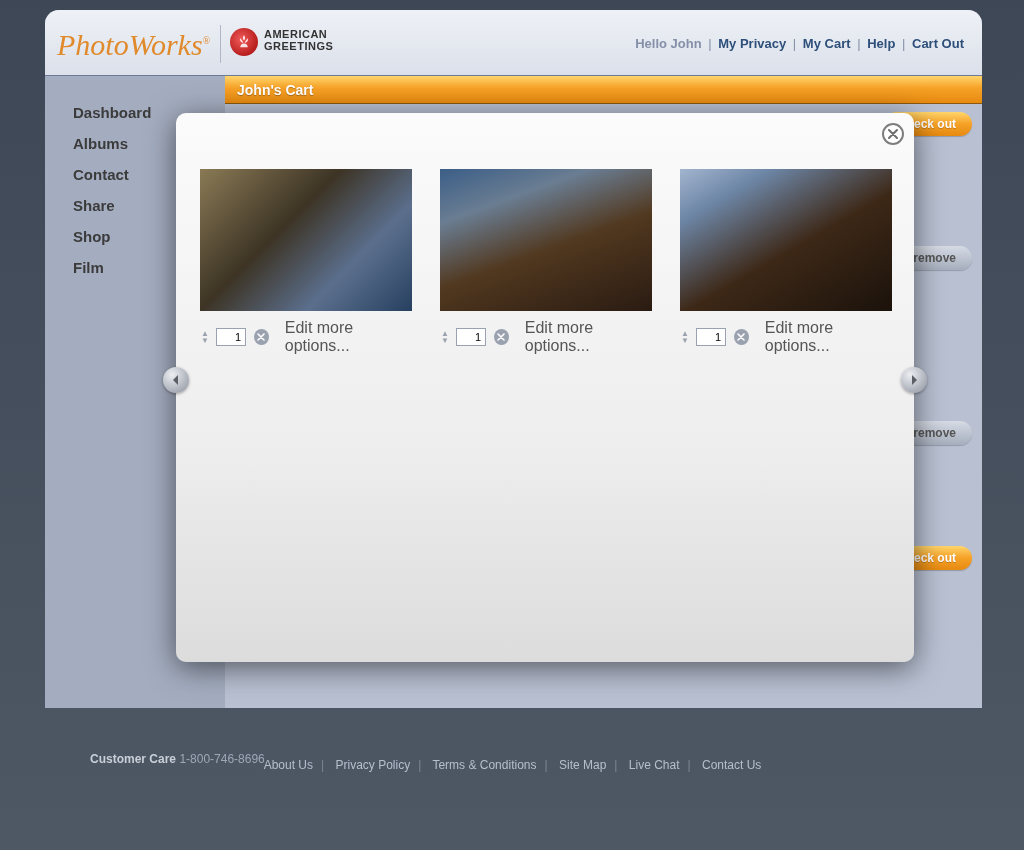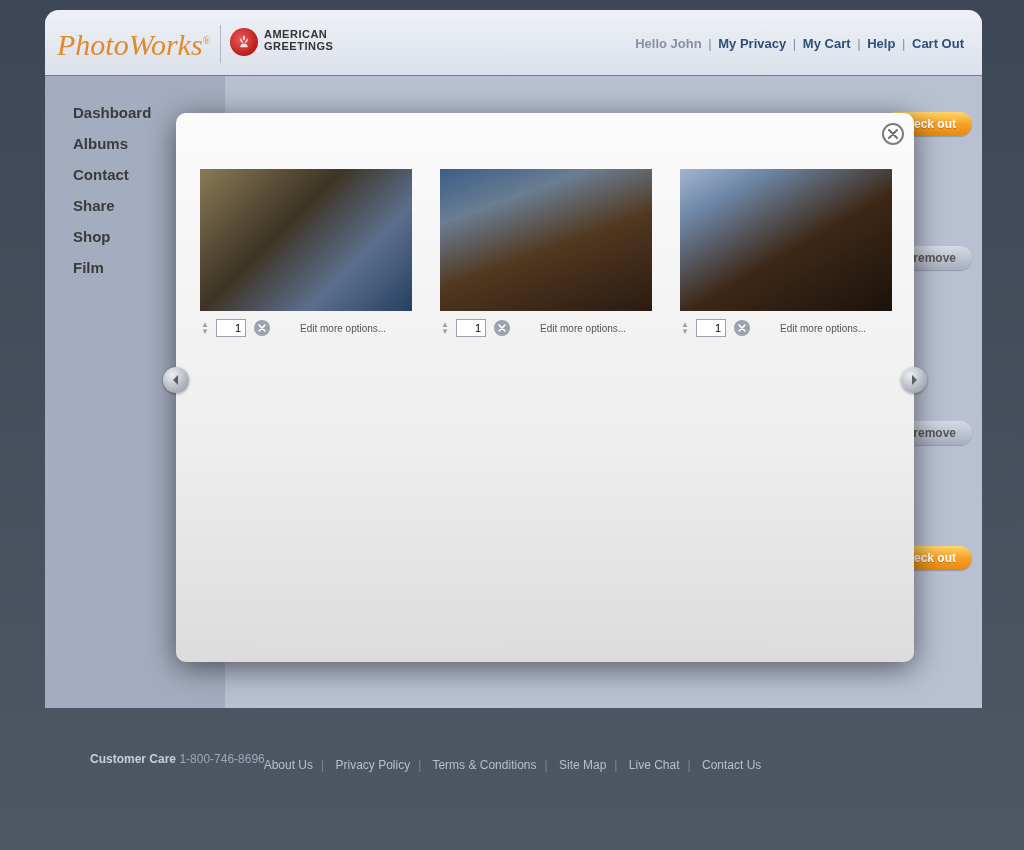--- a/index.html
+++ b/index.html
@@ -213,23 +213,23 @@
   }
   .delete-ic {
     width: 16px; height: 16px; border-radius: 50%;
     background: #9aa1af;
     display: flex; align-items: center; justify-content: center;
     cursor: pointer;
     margin-left: 2px;
   }
   .delete-ic svg { width: 8px; height: 8px; }
   .edit-more {
-    margin-left: 24px;
+    margin-left: 10px;
     color: #555;
-    font-size: 10px;
+    font-size: 16px;
     cursor: pointer;
   }
   .carousel-arrow {
     position: absolute;
     top: 254px;
     width: 26px; height: 26px;
     border-radius: 50%;
     background: radial-gradient(circle at 35% 30%, #eceef2 0%, #a8adb6 70%, #8b8f97 100%);
     box-shadow: 0 1px 3px rgba(0,0,0,0.35);
     display: flex; align-items: center; justify-content: center;
@@ -296,20 +296,23 @@
     <div class="sidebar">
       <div class="sidebar-item">Dashboard</div>
       <div class="sidebar-item">Albums</div>
       <div class="sidebar-item">Contact</div>
       <div class="sidebar-item">Share</div>
       <div class="sidebar-item">Shop</div>
       <div class="sidebar-item">Film</div>
     </div>
 
     <div class="main-panel">
+      <div class="cart-title-bar">
+        <span>John's Cart</span>
+      </div>
       <div class="checkout-btn top">check out</div>
       <div class="remove-btn r1">remove</div>
       <div class="remove-btn r2">remove</div>
       <div class="checkout-btn bottom">check out</div>
     </div>
   </div>
 </div>
 
 <div class="modal">
   <div class="modal-close">

